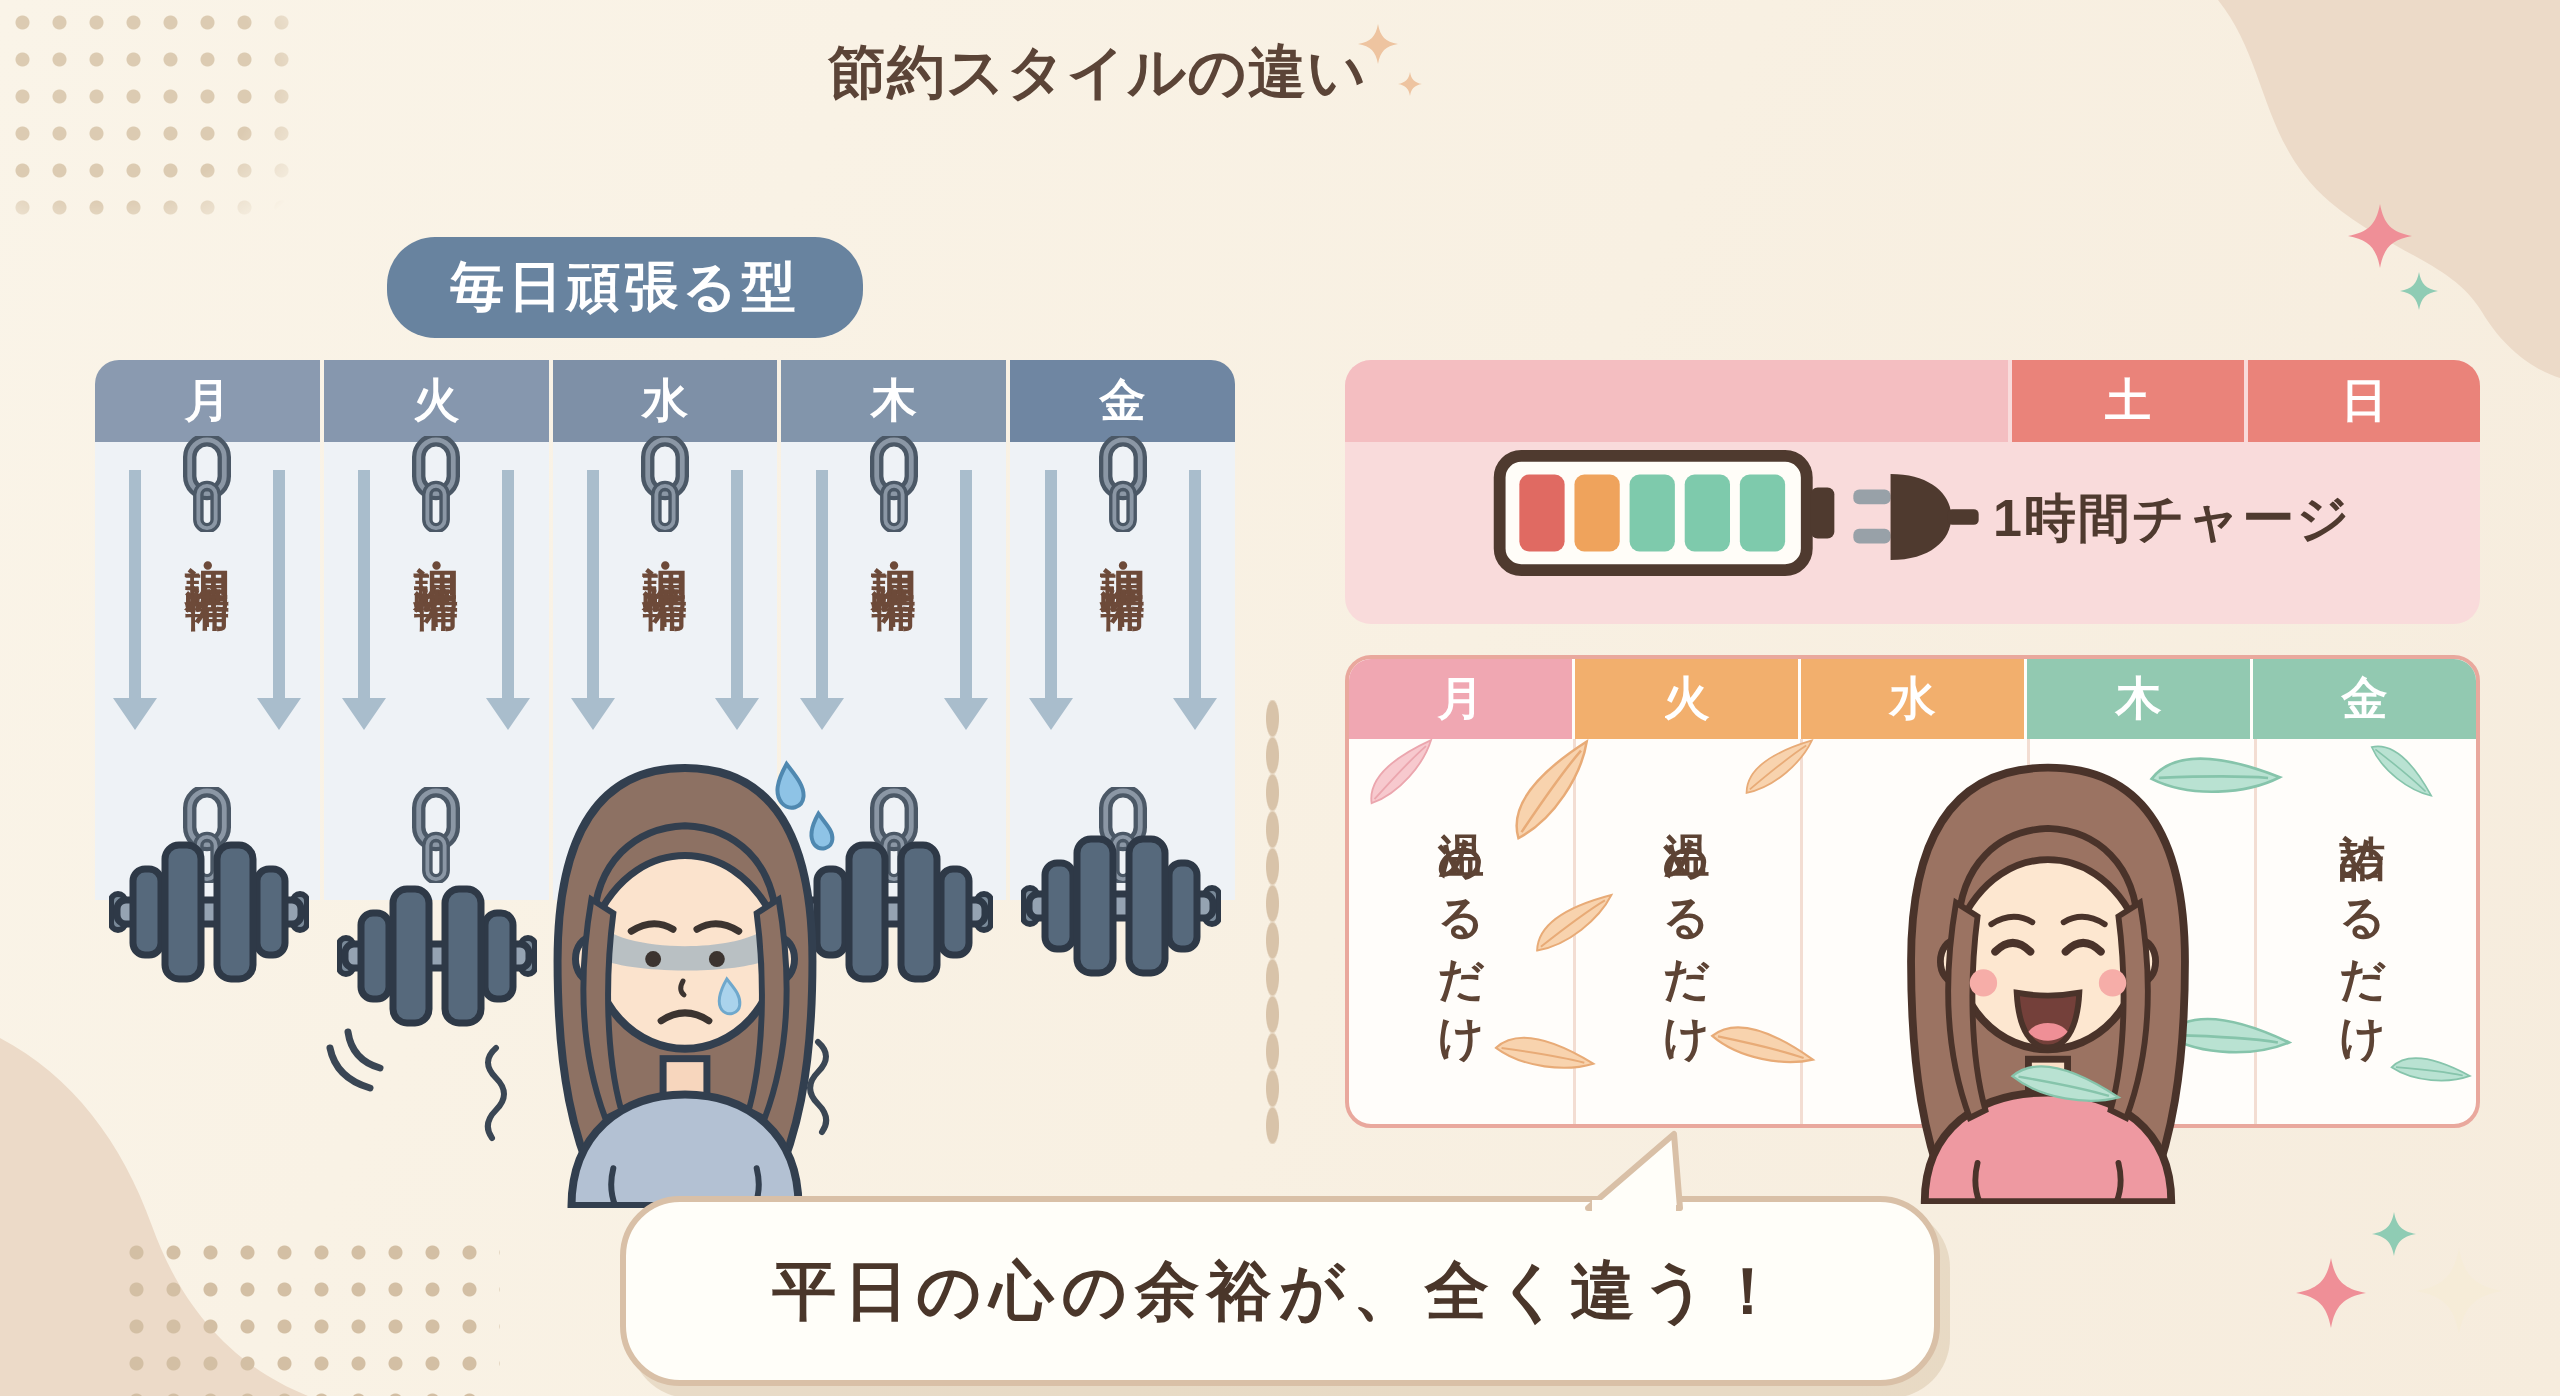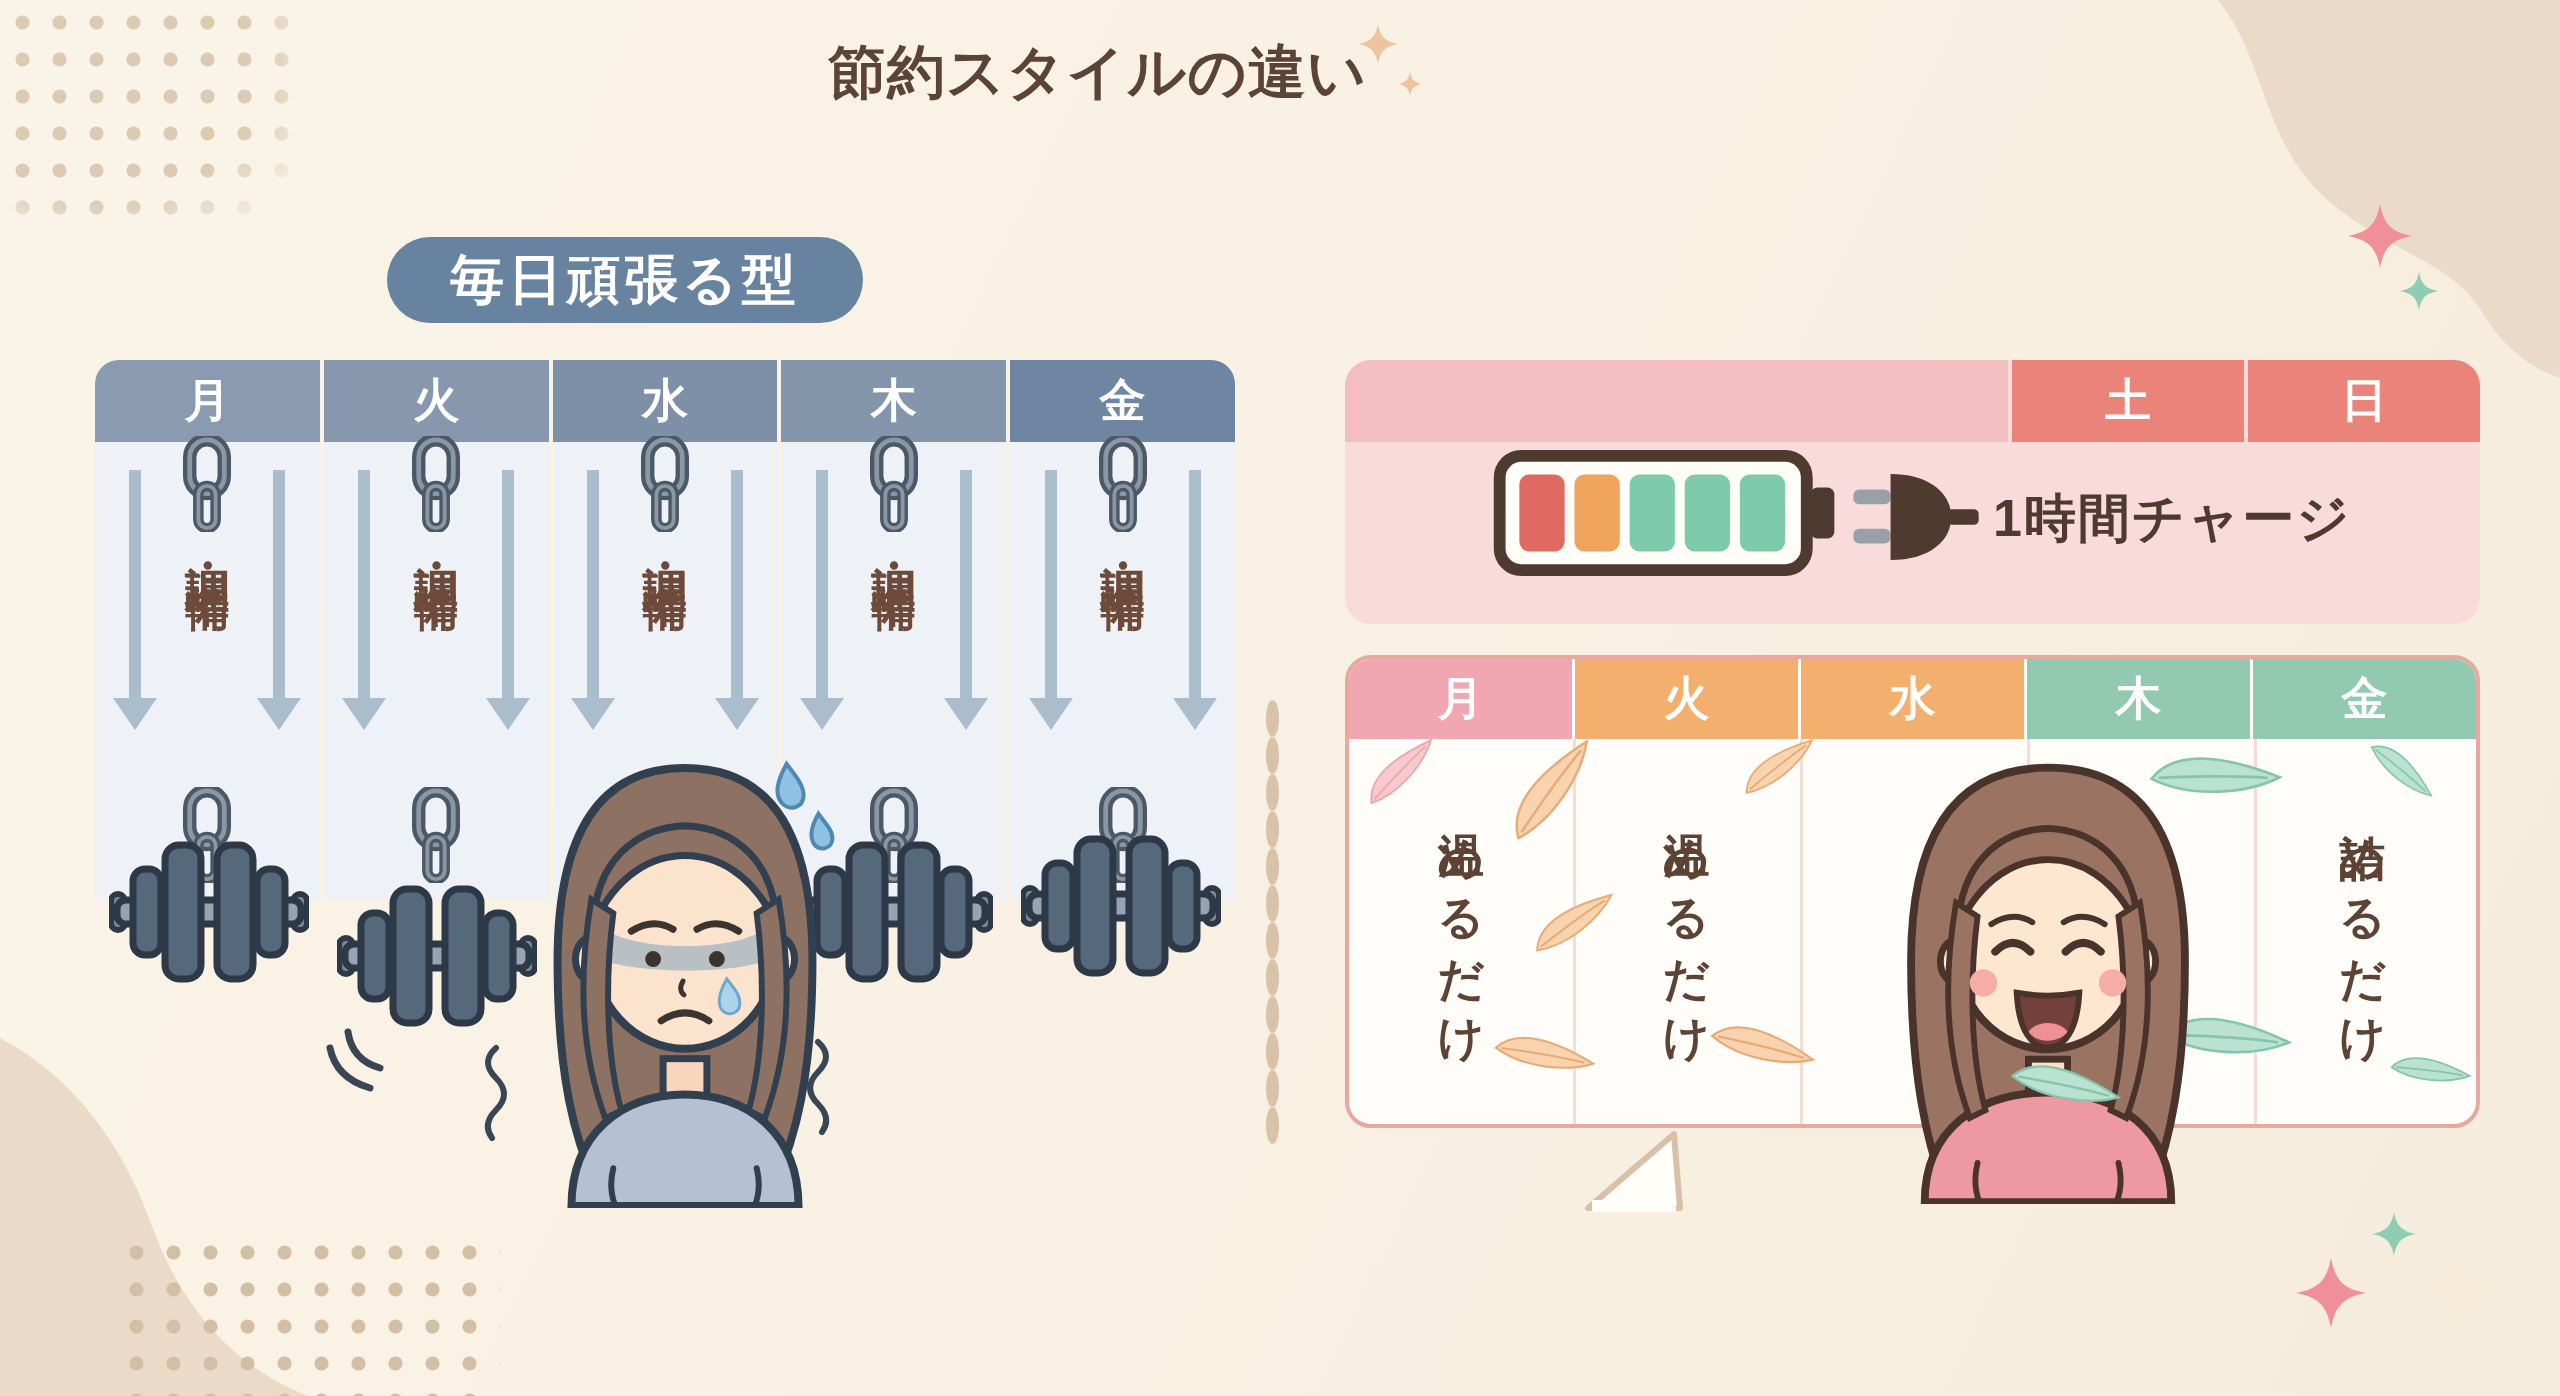--- a/index.html
+++ b/index.html
@@ -14,21 +14,21 @@
     mask-image:radial-gradient(ellipse at 35% 30%,#000 55%,transparent 85%);}
   .dots-bl{left:118px;top:1234px;width:382px;height:162px;background-image:radial-gradient(#d3bfa4 6.5px,transparent 7.5px);}
   .divider-dots{left:1266px;top:700px;width:13px;height:444px;background-image:radial-gradient(#d8c3a9 6px,transparent 7px);background-size:13px 37px;z-index:1;}
   .sparkle{z-index:1;}
   .sparkle svg{display:block;width:100%;height:100%;}
   .sp-peach{color:#eec4a0;} .sp-pink{color:#ef8f97;} .sp-teal{color:#8fccb4;} .sp-cream{color:#f6ecd8;}
   
   .title{left:828px;top:34px;font-size:58px;font-weight:700;color:#5b4437;letter-spacing:1px;z-index:2;}
   
   .badge{z-index:2;border-radius:48px;display:flex;align-items:center;justify-content:center;color:#fff;font-weight:700;}
-  .badge-left{left:387px;top:237px;width:476px;height:86px;background:#68839f;font-size:54px;letter-spacing:4px;}
+  .badge-left{left:387px;top:237px;width:476px;height:101px;background:#68839f;font-size:54px;letter-spacing:4px;}
   .badge-right{left:1600px;top:232px;width:590px;height:92px;background:#ec837b;font-size:54px;letter-spacing:4px;}
   
   .left-table{left:95px;top:360px;width:1140px;height:540px;border-radius:24px 24px 0 0;overflow:hidden;z-index:1;}
   .lt-header{display:flex;gap:4px;height:82px;}
   .lt-header .cell{flex:1;display:flex;align-items:center;justify-content:center;color:#fff;font-size:46px;font-weight:700;}
   .lt-header .cell:nth-child(1){background:#8a9ab0;}
   .lt-header .cell:nth-child(2){background:#8697ae;}
   .lt-header .cell:nth-child(3){background:#7e90a7;}
   .lt-header .cell:nth-child(4){background:#8295ab;}
   .lt-header .cell:nth-child(5){background:#6f86a2;}
@@ -406,14 +406,17 @@
   <div class="abs feather feather-free f-teal" style="left:2010px;top:1064px;width:112px;height:44px;transform:rotate(30deg)">
       <svg viewBox="0 0 120 48">
         <use href="#sym-feather" width="100%" height="100%"></use>
       </svg>
     </div>
 
   <svg class="abs bubble-tail" viewBox="0 0 116 84">
     <path d="M8,80 L94,6 L100,80 Z" fill="#fffef9" stroke="#d9c0a7" stroke-width="6" stroke-linejoin="round"></path>
     <rect x="12" y="72" width="84" height="12" fill="#fffef9"></rect>
   </svg>
+  <div class="abs bubble">
+    <div class="bubble-text">平日の心の余裕が、全く違う！</div>
+  </div>
 
 </div>
 
 </body></html>

